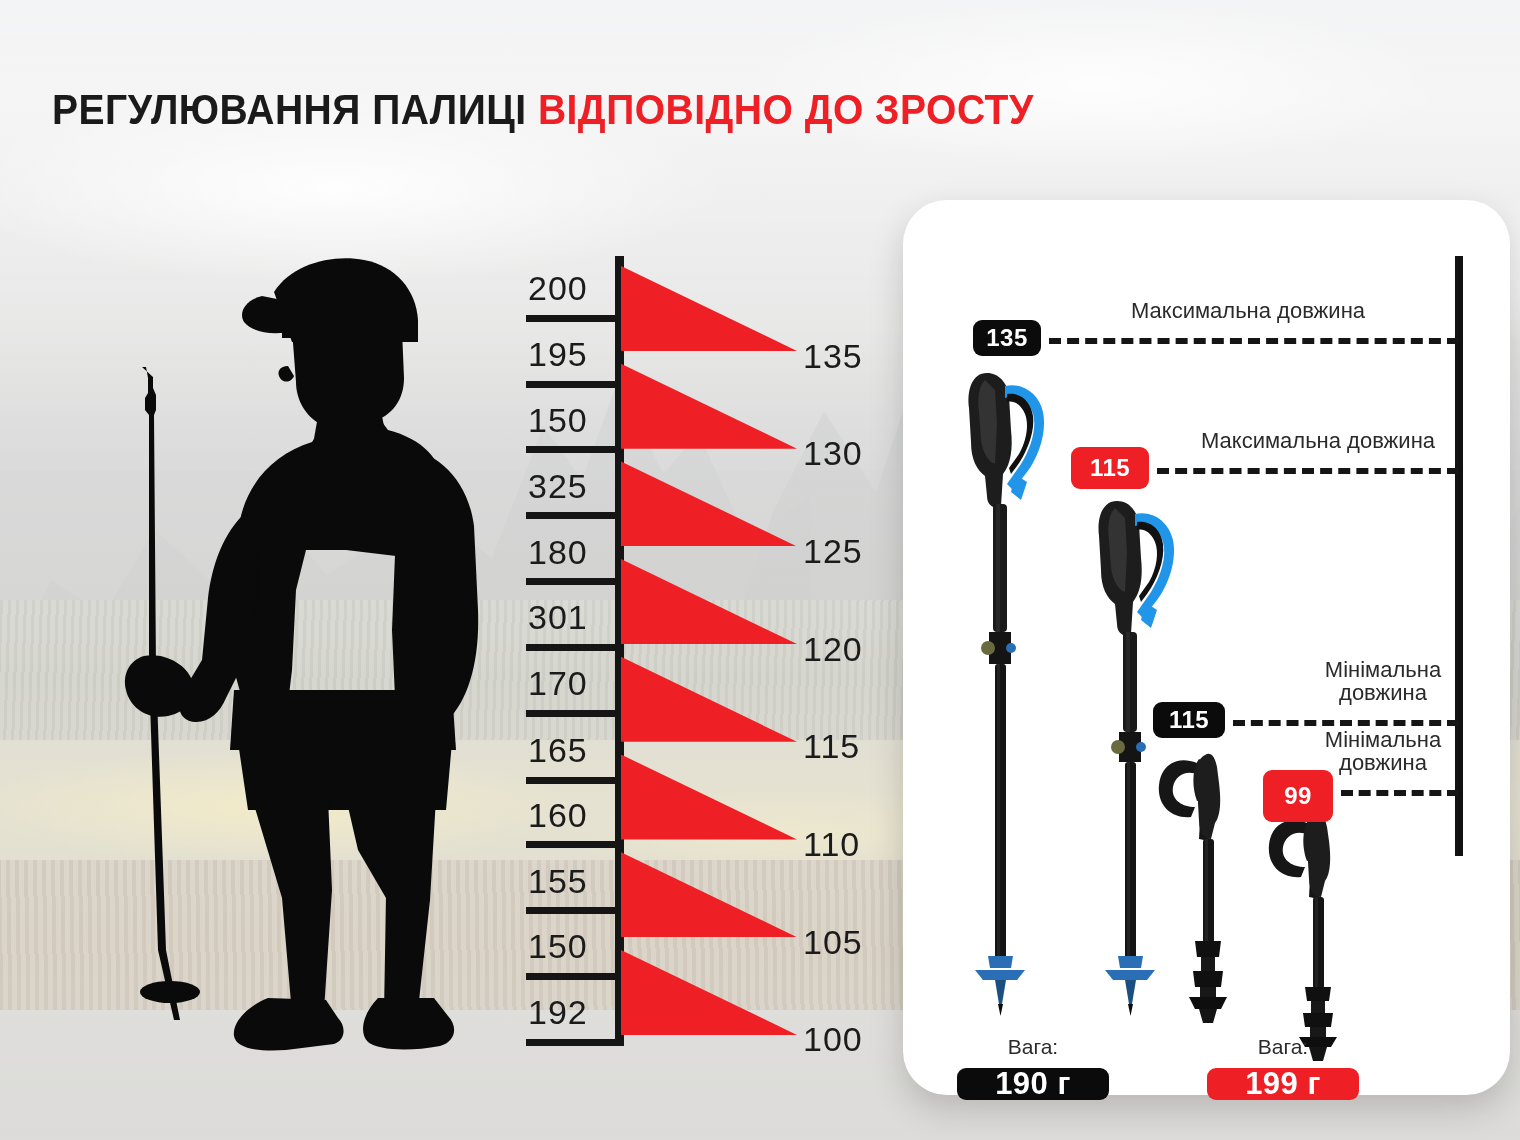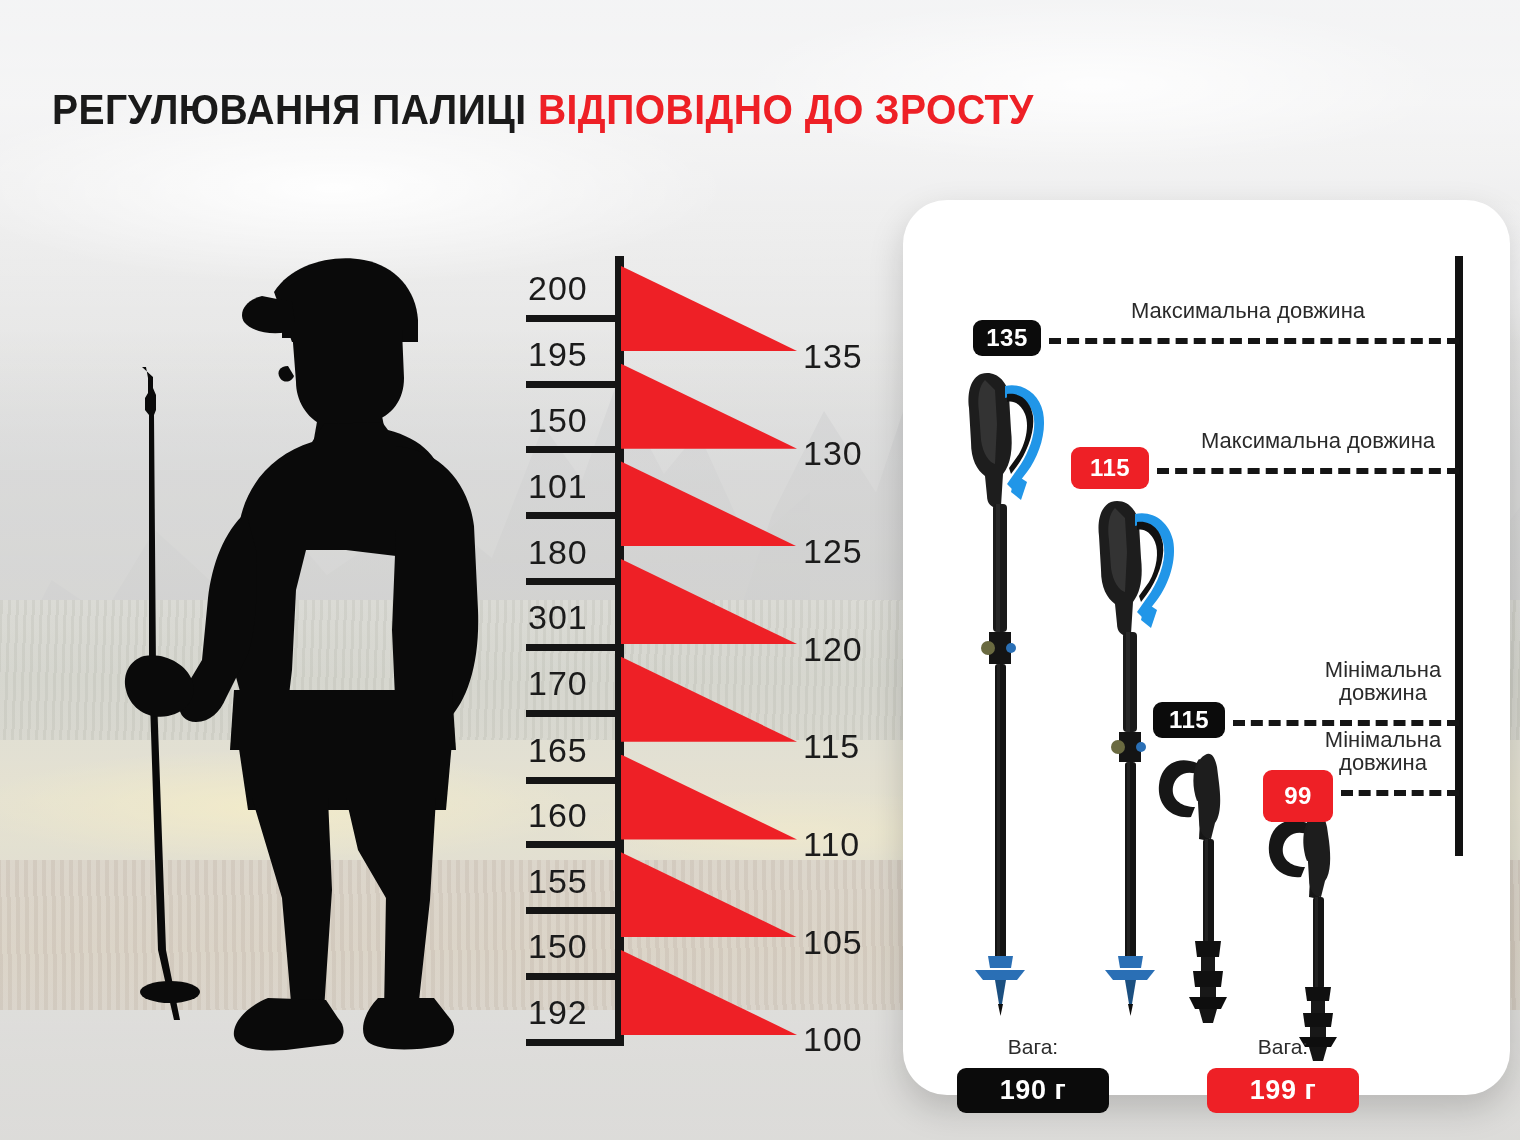--- a/index.html
+++ b/index.html
@@ -153,22 +153,22 @@
     letter-spacing:.5px;
   }
   .badge.black{ background:#0b0b0b; }
   .badge.red{ background:#ee2026; }
 
   
   .weight-block{ position:absolute; text-align:center; }
   .weight-label{ font-size:21px; color:#2b2b2b; margin-bottom:9px; }
   .weight-badge{
     display:inline-flex; align-items:center; justify-content:center;
-    width:152px; height:45px; border-radius:9px;
-    color:#fff; font-weight:bold; font-size:27px; letter-spacing:.5px;
+    width:152px; height:32px; border-radius:9px;
+    color:#fff; font-weight:bold; font-size:31px; letter-spacing:.5px;
   }
   .weight-badge.black{ background:#0b0b0b; }
   .weight-badge.red{ background:#ee2026; }
 
   
   .pole{ position:absolute; }
   .pole svg{ display:block; width:100%; height:100%; }
 </style>
 </head>
 <body>
@@ -248,21 +248,21 @@
         </div>
         <div class="ladder-row" style="top: 65.8px;">
           <div class="ladder-val">195</div>
           <div class="tick"></div>
         </div>
         <div class="ladder-row" style="top: 131.6px;">
           <div class="ladder-val">150</div>
           <div class="tick"></div>
         </div>
         <div class="ladder-row" style="top: 197.4px;">
-          <div class="ladder-val">101</div>
+          <div class="ladder-val">325</div>
           <div class="tick"></div>
         </div>
         <div class="ladder-row" style="top: 263.2px;">
           <div class="ladder-val">180</div>
           <div class="tick"></div>
         </div>
         <div class="ladder-row" style="top: 329px;">
           <div class="ladder-val">301</div>
           <div class="tick"></div>
         </div>

